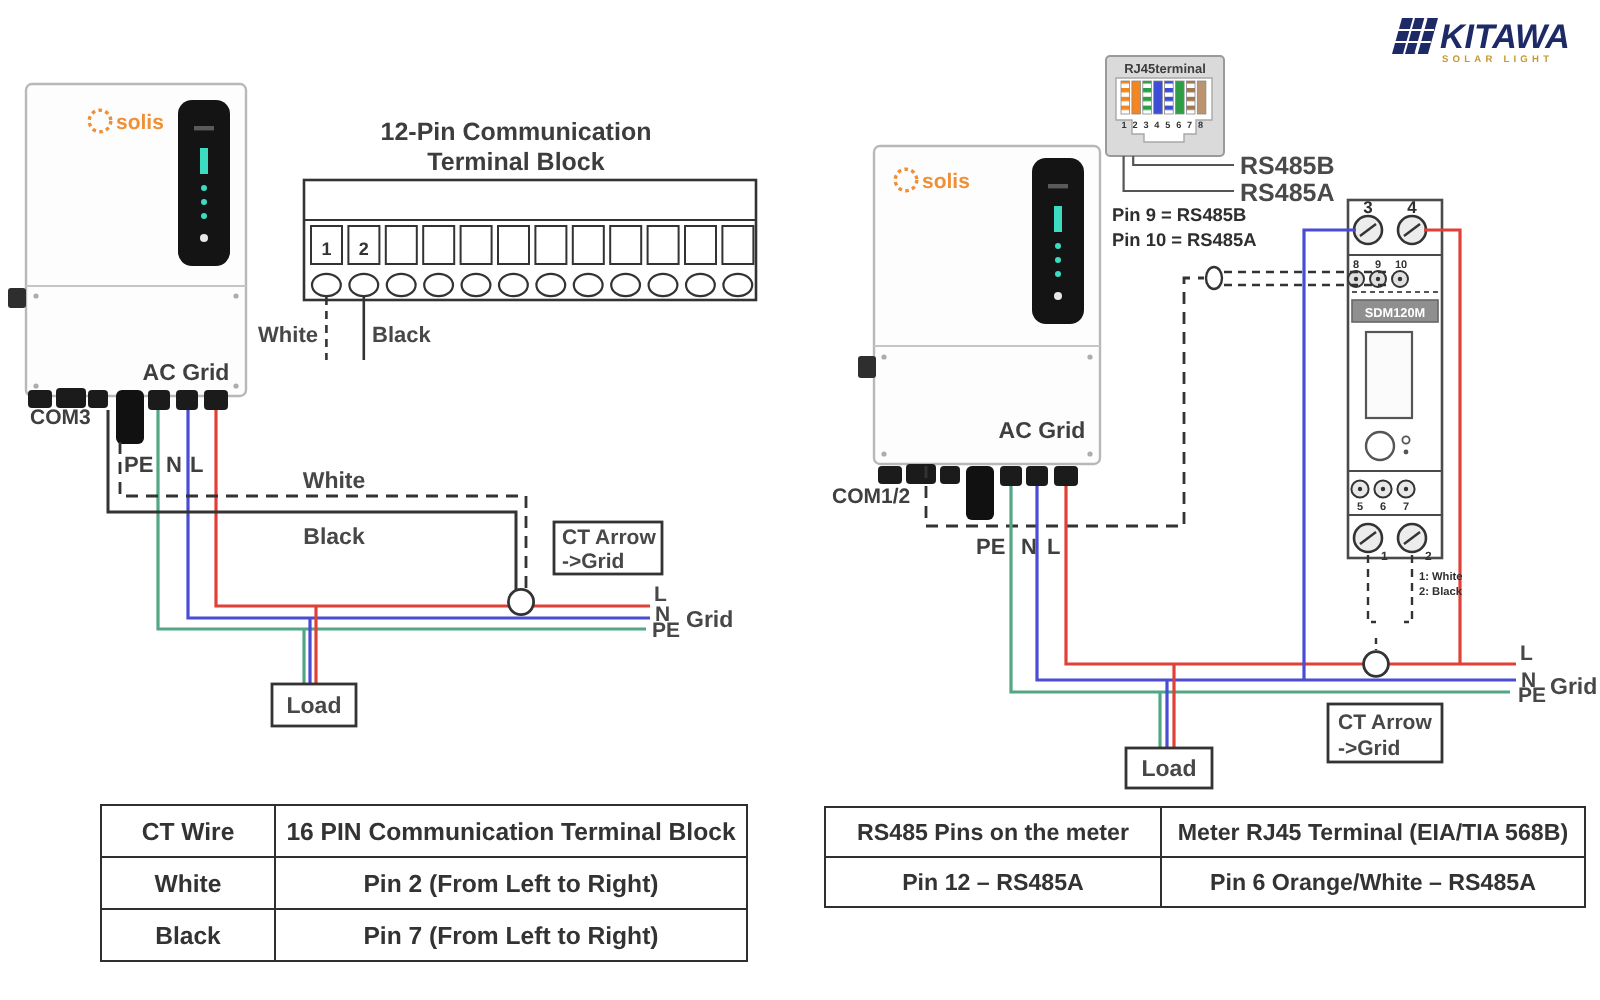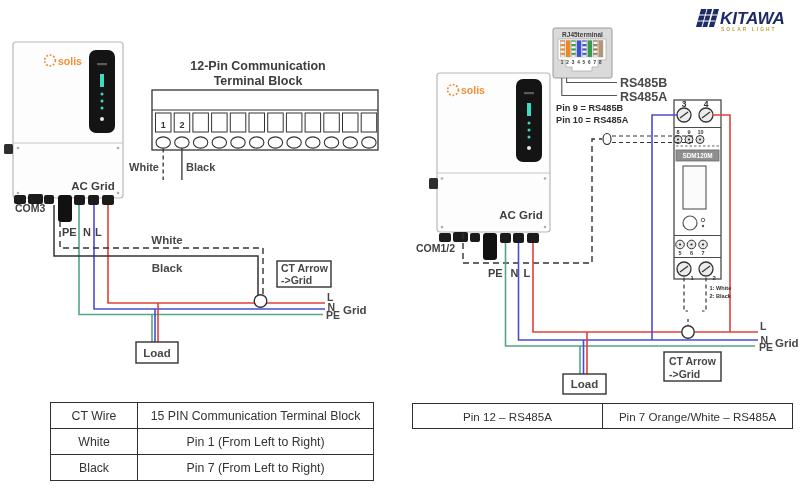--- a/index.html
+++ b/index.html
@@ -1,21 +1,21 @@
 <!DOCTYPE html>
 <html><head>
 <meta charset="utf-8">
 <style>
   html,body{margin:0;padding:0;background:#fff;}
   .page{position:relative;width:800px;height:500px;background:#fff;overflow:hidden;
         font-family:"Liberation Sans",sans-serif;}
   .page svg{position:absolute;left:0;top:0;font-family:"Liberation Sans",sans-serif;}
   .tbl{position:absolute;border-collapse:collapse;table-layout:fixed;background:#fff;}
   .tbl td{border:1.6px solid #2f2f2f;text-align:center;vertical-align:middle;
-          font-weight:400;color:#333;padding:0 2px;white-space:nowrap;overflow:hidden;}
+          font-weight:700;color:#333;padding:0 2px;white-space:nowrap;overflow:hidden;}
   #t-ct td{font-size:12.3px;height:25px;}
   #t-rs td{font-size:11.6px;height:24px;}
 </style>
 </head>
 <body>
 
 <div class="page">
 <svg width="800" height="500" viewBox="0 0 800 500">
   <defs>
     <pattern id="stO" width="4" height="4.4" patternUnits="userSpaceOnUse">
@@ -301,34 +301,38 @@
       <rect x="563" y="374" width="43" height="20" fill="#fff" stroke="#333" stroke-width="1.4"></rect>
       <text x="584.5" y="388" text-anchor="middle" font-size="11.5" font-weight="700" fill="#474747">Load</text>
     </g>
   </g>
 </svg>
 
 <table class="tbl" id="t-ct" style="left:50px;top:402px;width:324px;">
   <tbody>
         <tr>
     <td style="width:82px;">CT Wire</td>
-    <td>15 PIN Communication Terminal Block</td>
+    <td>16 PIN Communication Terminal Block</td>
   </tr>
   <tr>
     <td>White</td>
-    <td>Pin 1 (From Left to Right)</td>
+    <td>Pin 2 (From Left to Right)</td>
   </tr>
   <tr>
     <td>Black</td>
     <td>Pin 7 (From Left to Right)</td>
   </tr>
 </tbody>
     </table>
 
 <table class="tbl" id="t-rs" style="left:412px;top:403px;width:381px;">
   <tbody>
+        <tr>
+    <td style="width:163px;">RS485 Pins on the meter</td>
+    <td>Meter RJ45 Terminal (EIA/TIA 568B)</td>
+  </tr>
   <tr>
     <td>Pin 12 – RS485A</td>
-    <td>Pin 7 Orange/White – RS485A</td>
+    <td>Pin 6 Orange/White – RS485A</td>
   </tr>
 </tbody>
     </table>
 </div>
 
 </body></html>

